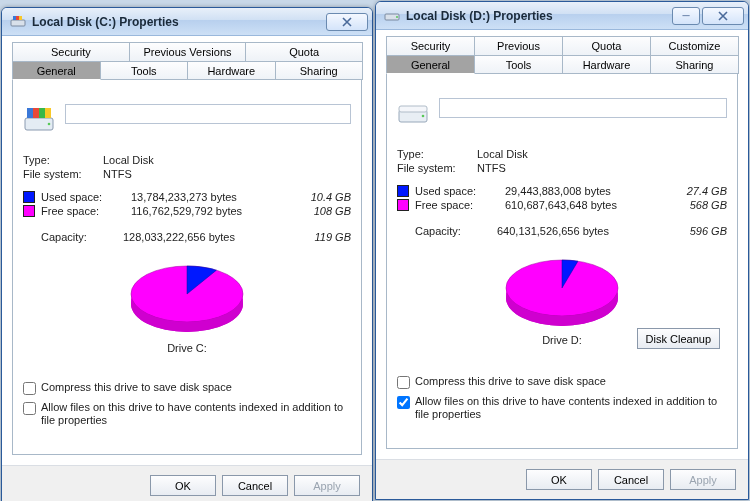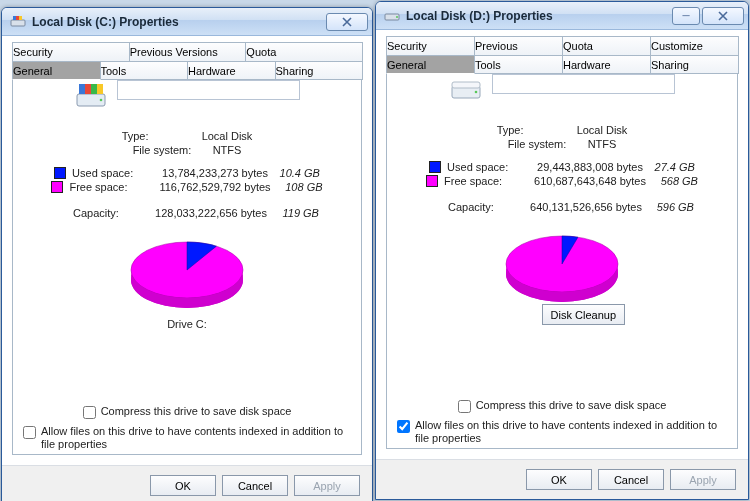--- a/index.html
+++ b/index.html
@@ -51,39 +51,39 @@
     background:#fff;
     display:flex; flex-direction:column;
   }
   .tabrow { display:flex; }
   .tab {
     flex:1;
     height:19px;
     border:1px solid #a8b8c8;
     border-bottom:none;
     background: linear-gradient(#fdfdfe,#eef2f7);
+    text-align:center;
     font-size:11px;
     line-height:18px;
     cursor:pointer;
     margin-right:-1px;
   }
   .tabrow2 .tab.active {
     background:#a3a3a3;
     border-bottom:1px solid #fff;
     position:relative; z-index:2;
   }
   .tabbody {
     border:1px solid #a8b8c8;
     flex:1;
-    padding:0 10px;
+    padding:24px 10px;
     margin-top:-1px;
     display:flex; flex-direction:column;
     font-size:11px;
     color:#222;
-    align-items:center;
   }
   .row { display:flex; align-items:center; margin:1px 0; }
   .hdr-row { display:flex; align-items:flex-start; margin-bottom:8px;}
   .drive-icon { width:32px; height:32px; margin-right:10px;}
   .name-field { flex:1; height:20px; border:1px solid #b8c4d4; background:#fff;}
   .sep { height:1px; background:#d0d8e0; margin:4px 0; border-bottom:1px solid #fff;}
   .lbl { width:80px;}
   .swatch { width:12px; height:12px; border:1px solid #222; margin-right:6px;}
   .used-sw { background:#0018ff;}
   .free-sw { background:#ff00ff;}

